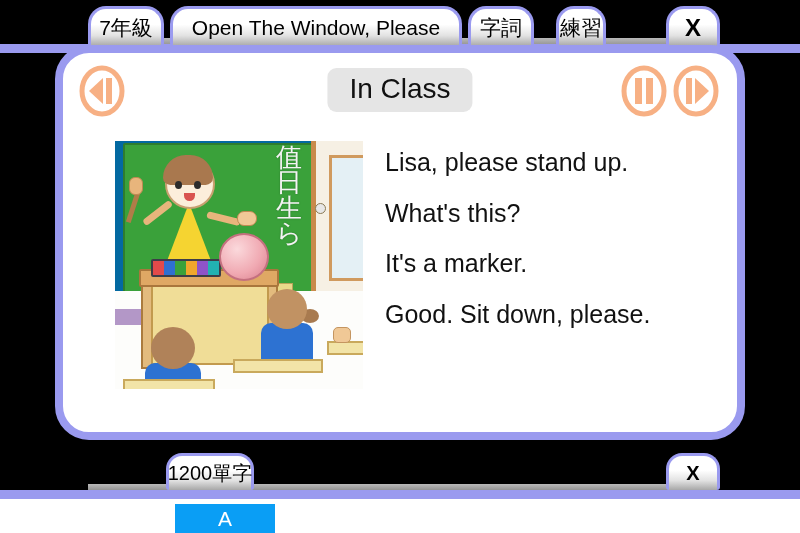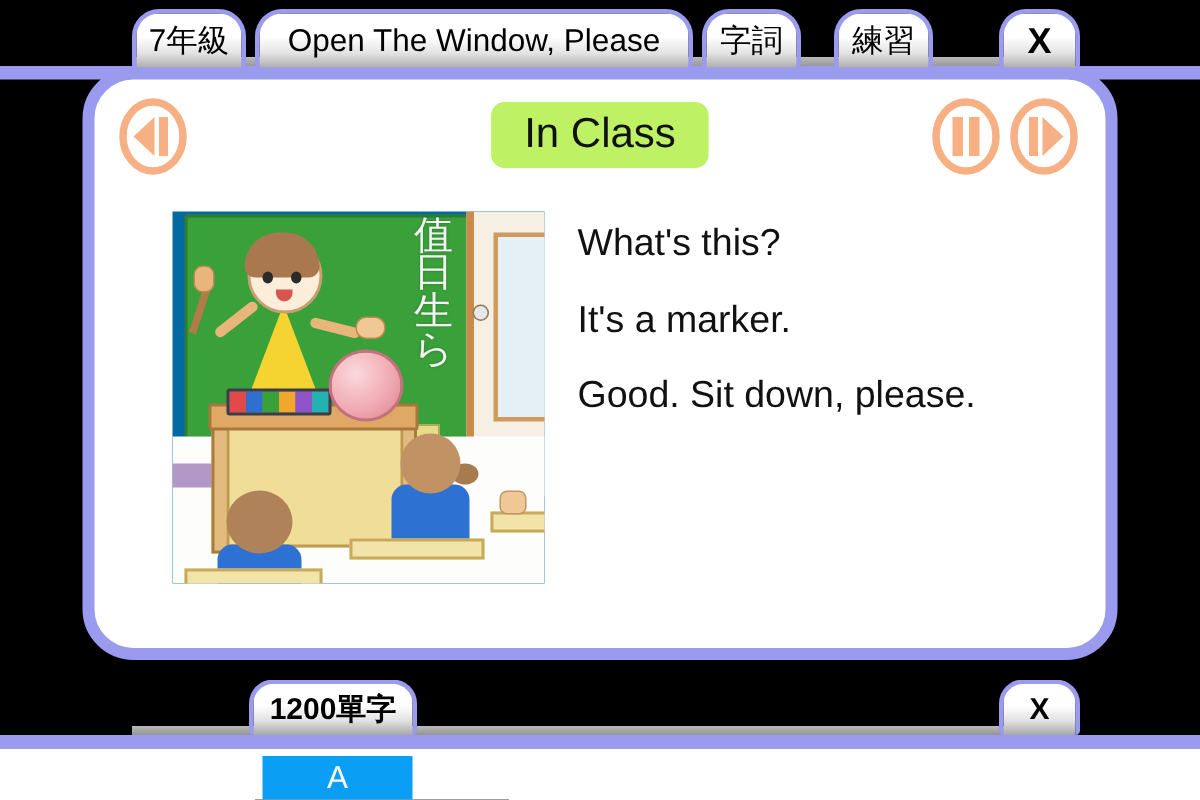--- a/index.html
+++ b/index.html
@@ -88,21 +88,21 @@
   .ctrl svg { display: block; }
   .ctrl-prev { left: 16px; }
   .ctrl-pause { right: 70px; }
   .ctrl-next { right: 18px; }
 
   .title-badge {
     position: absolute;
     left: 50%;
     transform: translateX(-50%);
     top: 15px;
-    background: #bef264;
+    background: #e5e5e5;
     border-radius: 9px;
     padding: 6px 22px 9px 22px;
     font-size: 28px;
     color: #111;
     line-height: 1.05;
     white-space: nowrap;
   }
 
   .panel-body {
     position: absolute;
@@ -507,21 +507,21 @@
 
   <div class="tab" style="left:88px;width:76px;">
       <span>7年級</span>
     </div>
   <div class="tab" style="left:170px;width:292px;">
       <span>Open The Window, Please</span>
     </div>
   <div class="tab" style="left:468px;width:66px;">
       <span>字詞</span>
     </div>
-  <div class="tab" style="left:556px;width:66px;">
+  <div class="tab" style="left:556px;width:50px;">
       <span>練習</span>
     </div>
   <div class="tab tab-close" style="left:666px;width:54px;">
       <span>X</span>
     </div>
 </div>
 
 <div class="panel">
 
   <div class="panel-header">
@@ -604,33 +604,34 @@
         <div class="ill-sdesk-c"></div>
         <div class="ill-hand-small"></div>
 
         <div class="ill-stu-a-body"></div>
         <div class="ill-stu-a-head"></div>
         <div class="ill-sdesk-a"></div>
       </div>
     </div>
 
     <div class="lines">
+      <div class="line">Lisa, please stand up.</div>
       <div class="line">What's this?</div>
       <div class="line">It's a marker.</div>
       <div class="line">Good. Sit down, please.</div>
     </div>
 
   </div>
 </div>
 
 <div class="btabbar">
   <div class="btab-base"></div>
   <div class="btab-rail"></div>
 
-  <div class="btab" style="left:166px;width:112px;font-weight:bold;">
+  <div class="btab" style="left:166px;width:88px;">
       <span>1200單字</span>
     </div>
   <div class="btab tab-close" style="left:666px;width:54px;">
       <span>X</span>
     </div>
 </div>
 
 <div class="wordstrip">
   <div class="word-letter">
     <span>A</span>

